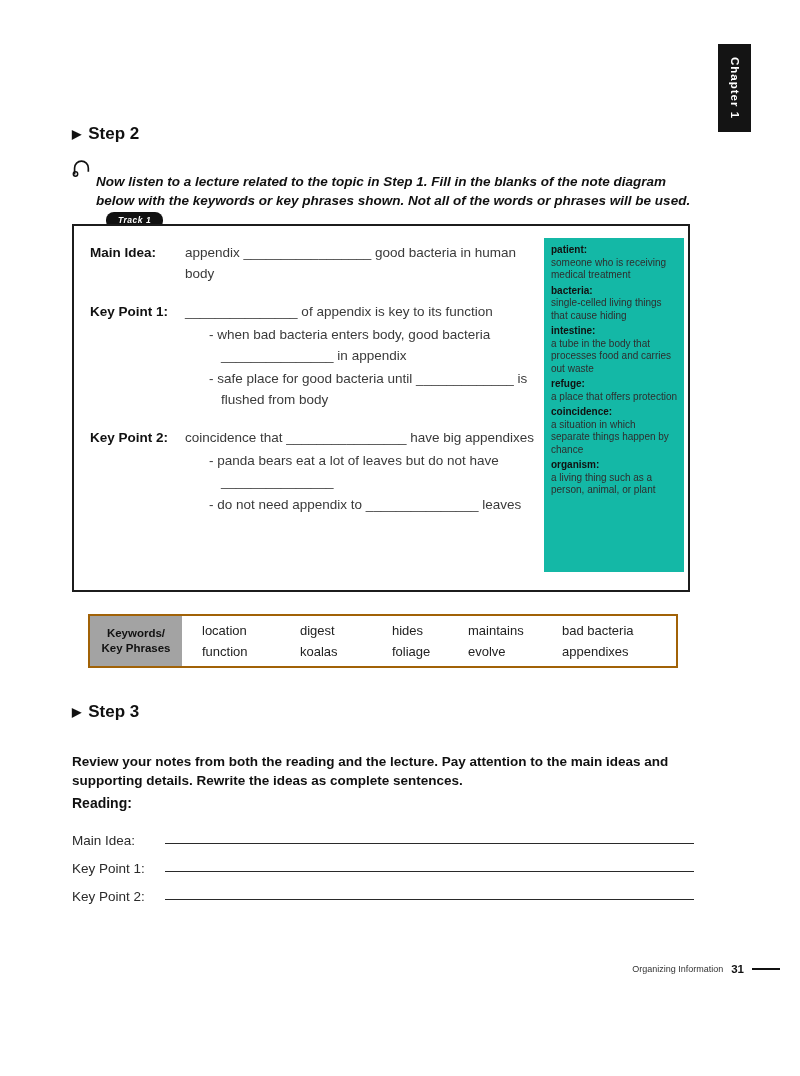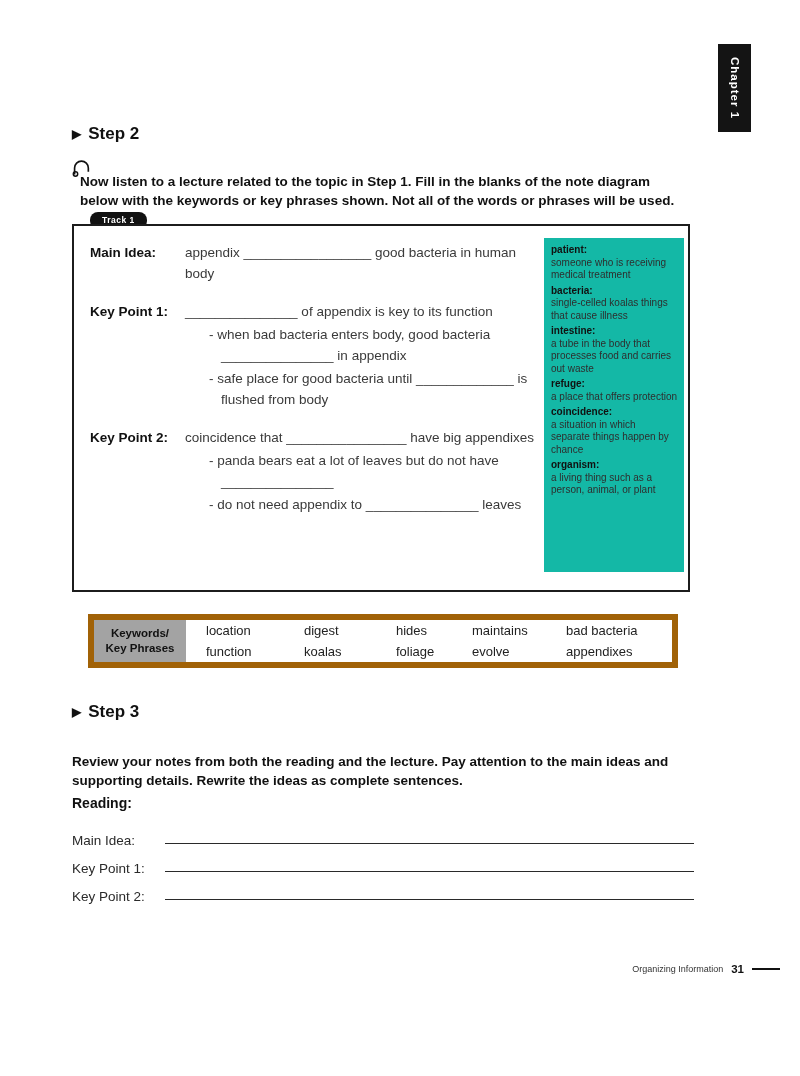--- a/index.html
+++ b/index.html
@@ -42,21 +42,21 @@
     position: absolute; left: 70px; top: 157px;
     width: 22px; height: 22px;
   }
 
   
   .instructions {
     position: absolute;
     font-size: 13.5px; font-weight: bold; color: #111;
     line-height: 1.42;
   }
-  .step2-instructions { left: 80px; top: 158px; width: 606px; }
+  .step2-instructions { left: 96px; top: 158px; width: 606px; font-style: italic; }
   .step3-instructions { left: 72px; top: 738px; width: 625px; }
   .track-badge {
     display: inline-block;
     background: #111; color: #fff;
     border-radius: 8px;
     font-size: 8.5px; font-weight: bold;
     padding: 2px 12px 3px;
     vertical-align: 1px;
     margin-left: 10px;
     letter-spacing: .5px;
@@ -98,21 +98,21 @@
   }
   .vocab-entry { margin-bottom: 3px; }
   .vocab-term { display: block; font-size: 10px; font-weight: bold; color: #111; line-height: 1.25; }
   .vocab-def { display: block; font-size: 10px; color: #2e2e2e; line-height: 1.25; }
 
   
   .keywords-box {
     position: absolute;
     left: 88px; top: 614px;
     width: 590px; height: 54px;
-    border: 6px solid #a16207;
+    border: 2px solid #a16207;
     display: flex;
     background: #fff;
   }
   .keywords-label-cell {
     width: 92px; flex: none;
     background: #a3a3a3;
     display: flex; align-items: center; justify-content: center;
     font-size: 11.5px; font-weight: bold; color: #111;
     text-align: center;
     white-space: pre-line;
@@ -206,21 +206,21 @@
 
     </div>
 
     <div class="vocab-sidebar">
       <div class="vocab-entry">
         <span class="vocab-term">patient:</span>
         <span class="vocab-def">someone who is receiving medical treatment</span>
       </div>
       <div class="vocab-entry">
         <span class="vocab-term">bacteria:</span>
-        <span class="vocab-def">single-celled koalas things that cause illness</span>
+        <span class="vocab-def">single-celled living things that cause hiding</span>
       </div>
       <div class="vocab-entry">
         <span class="vocab-term">intestine:</span>
         <span class="vocab-def">a tube in the body that processes food and carries out waste</span>
       </div>
       <div class="vocab-entry">
         <span class="vocab-term">refuge:</span>
         <span class="vocab-def">a place that offers protection</span>
       </div>
       <div class="vocab-entry">

